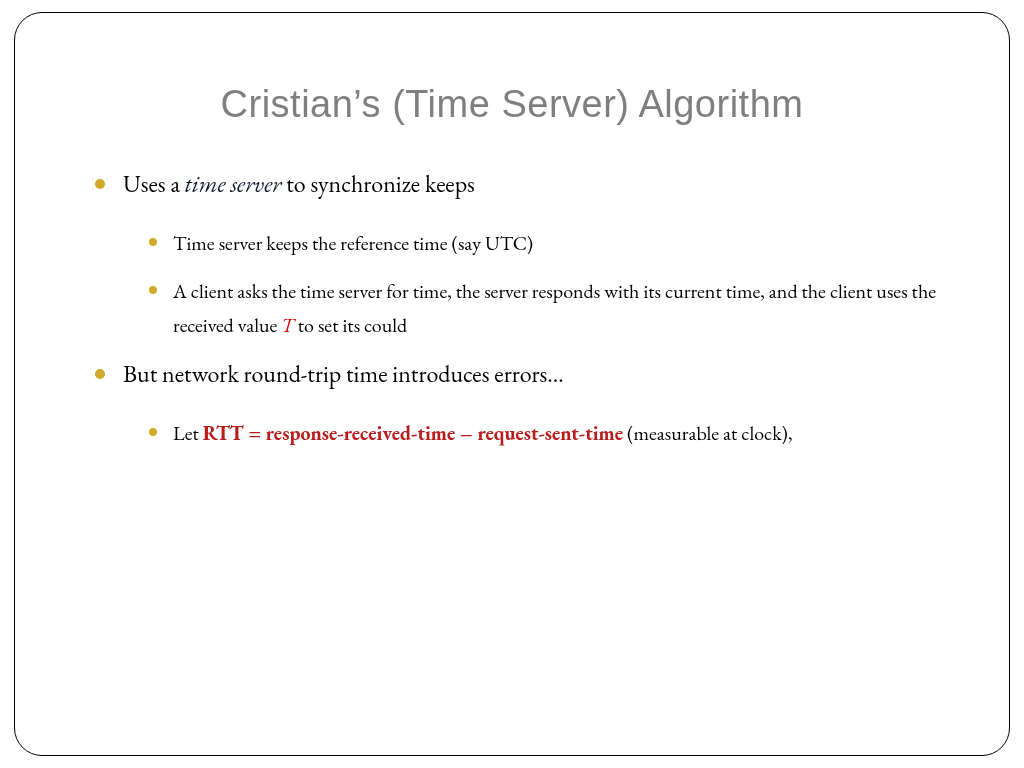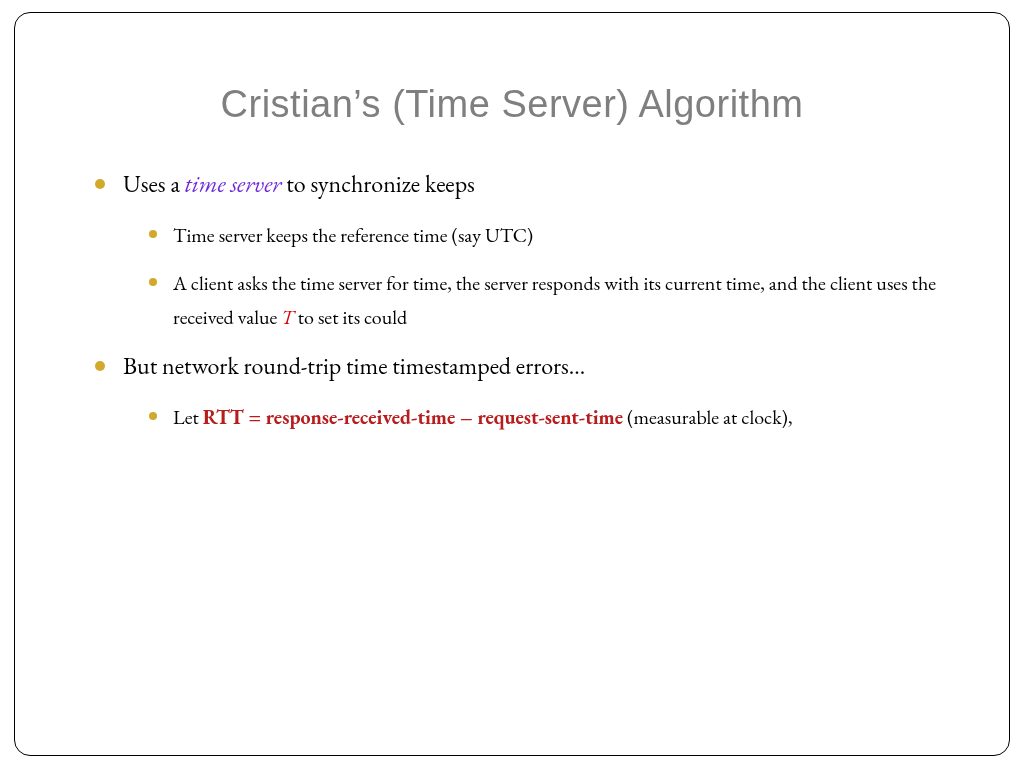--- a/index.html
+++ b/index.html
@@ -11,21 +11,21 @@
     font-family: Garamond, 'EB Garamond', 'Times New Roman', serif;
     color: #000;
   }
   .slide-frame {
     position: absolute;
     top: 12px;
     left: 14px;
     right: 14px;
     bottom: 12px;
     border: 1.5px solid #000;
-    border-radius: 16px;
+    border-radius: 28px;
     box-sizing: border-box;
     padding: 60px 60px 40px 60px;
   }
   .title {
     font-family: Verdana, Geneva, sans-serif;
     font-size: 38px;
     color: #7f7f7f;
     text-align: center;
     margin: 10px 0 40px 0;
     font-weight: 400;
@@ -49,40 +49,40 @@
     left: 0;
     top: 0.55em;
     width: 10px;
     height: 10px;
     background: #d2a92a;
     border-radius: 50%;
   }
   ul.sub {
     list-style: none;
     padding-left: 26px;
-    margin-top: 16px;
+    margin-top: 24px;
   }
   ul.sub > li {
     position: relative;
     padding-left: 24px;
     font-size: 20px;
     line-height: 1.7;
     margin-bottom: 14px;
   }
   ul.sub > li::before {
     content: "";
     position: absolute;
     left: 0;
     top: 0.6em;
     width: 8px;
     height: 8px;
     background: #d2a92a;
     border-radius: 50%;
   }
-  .accent-gold { color: #6d28d9; font-style: italic; }
+  .accent-gold { color: #0f172a; font-style: italic; }
   .accent-red-italic { color: #d80000; font-style: italic; }
   .accent-red-bold { color: #b91c1c; font-weight: bold; }
 </style>
 </head>
 <body>
 
 <div class="slide-frame">
 
   <div class="title">Cristian’s (Time Server) Algorithm</div>
 
@@ -92,21 +92,21 @@
       <span>Uses a </span><span class="accent-gold">time server</span><span> to synchronize keeps</span>
       <ul class="sub">
         <li>Time server keeps the reference time (say UTC)</li>
         <li>
           <span> A client asks the time server for time, the server responds with its current time, and the client uses the received value </span><span class="accent-red-italic">T</span><span> to set its could</span>
         </li>
       </ul>
     </li>
 
     <li>
-      <span>But network round-trip time timestamped errors…</span>
+      <span>But network round-trip time introduces errors…</span>
       <ul class="sub">
         <li>
           <span>Let </span><span class="accent-red-bold">RTT = response-received-time – request-sent-time</span><span> (measurable at clock),</span>
         </li>
       </ul>
     </li>
 
   </ul>
 
 </div>

